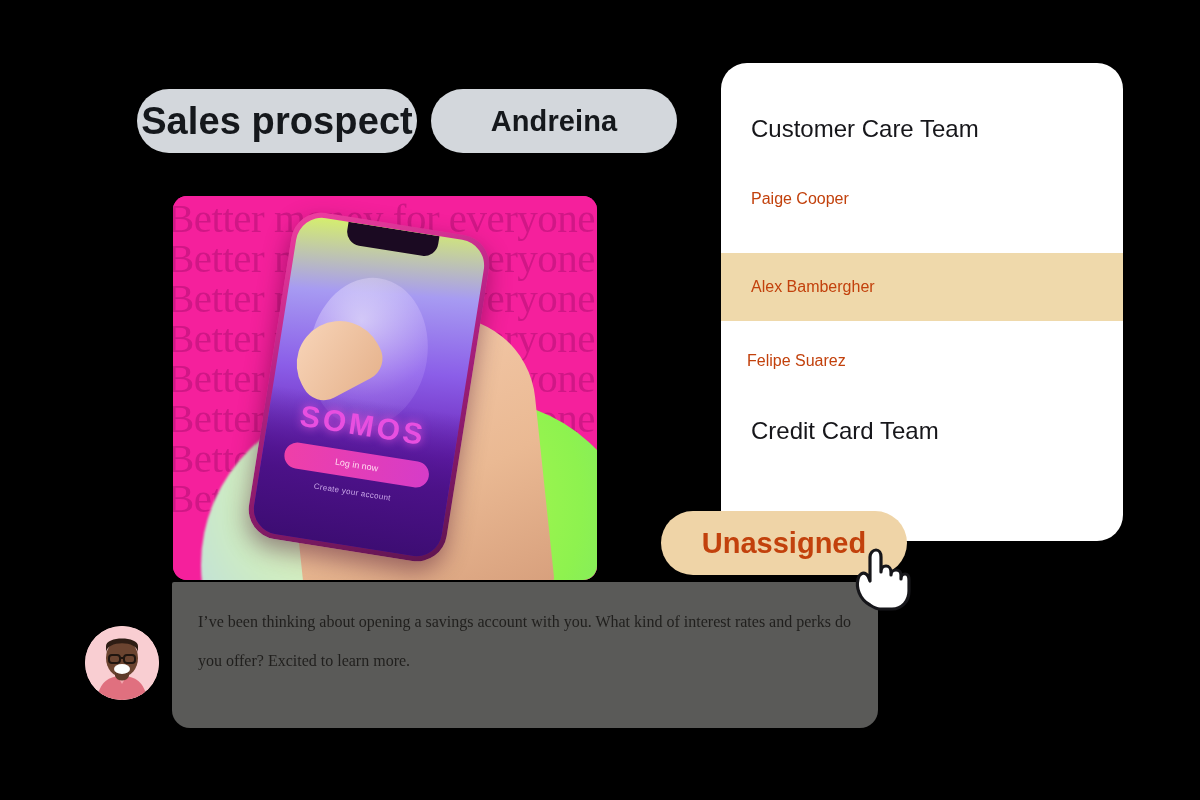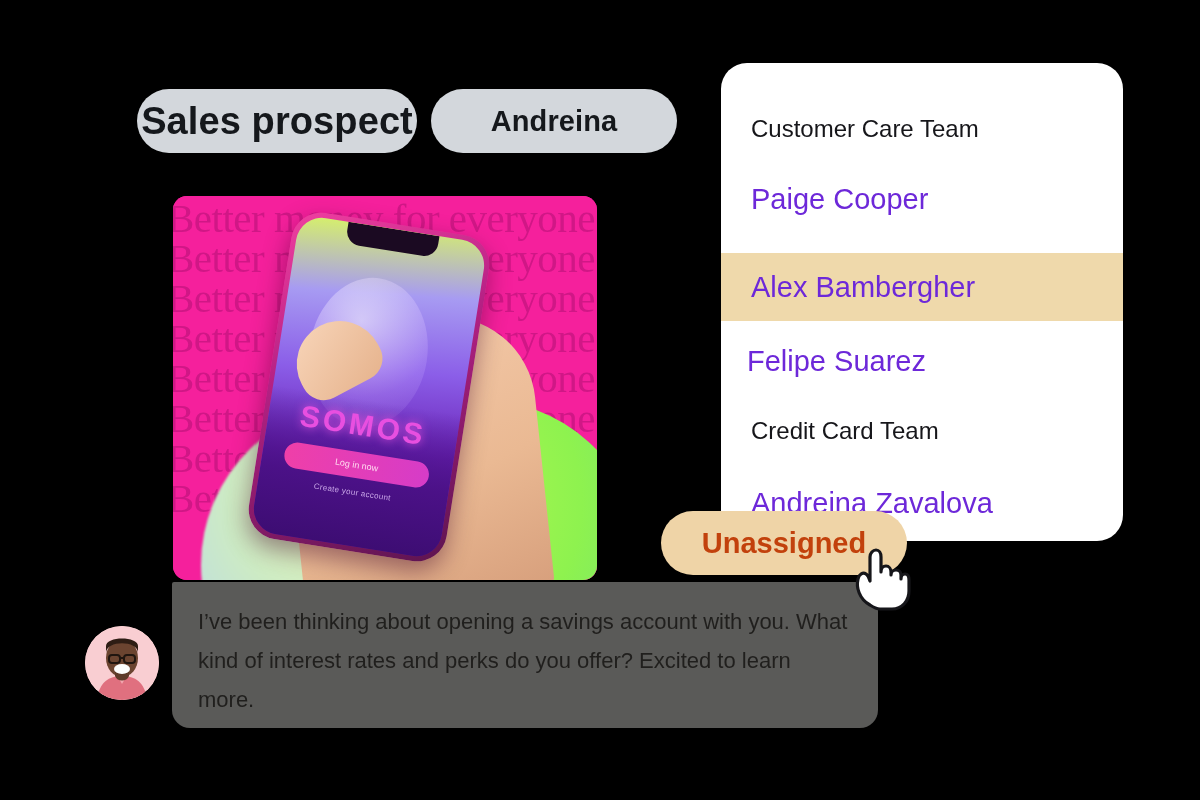--- a/index.html
+++ b/index.html
@@ -38,41 +38,41 @@
   #cursor{position:absolute;left:846px;top:541px;width:70px;height:70px;z-index:45;pointer-events:none;}
 
   
   #assignee-card{
     position:absolute;left:721px;top:63px;width:402px;height:478px;
     background:#ffffff;border-radius:26px;overflow:hidden;z-index:30;
   }
   .menu-row{
     height:68px;display:flex;align-items:center;
     padding-left:30px;box-sizing:border-box;
-    color:#6d28d9;font-size:29px;
+    color:#c2410c;font-size:16px;
   }
   .menu-row.group{font-weight:normal;font-size:24px;color:#16161a;}
   .menu-row.person{font-weight:normal;}
   .menu-row.selected{background:#efd9ab;}
   #row-customer-care{margin-top:32px;}
   #row-paige{margin-top:2px;}
   #row-alex{margin-top:20px;}
   #row-felipe{margin-top:6px;padding-left:26px;}
   #row-credit{margin-top:2px;}
   #row-andreina{margin-top:4px;}
 
   
   #message-bubble{
     position:absolute;left:172px;top:582px;width:706px;height:146px;
     background:#5a5a58;border-radius:2px 2px 18px 18px;
     box-sizing:border-box;padding:20px 26px 0 26px;z-index:20;
   }
   #message-text{
-    color:#201f1d;font-size:22px;line-height:39px;
-    font-family:Liberation Sans, sans-serif;
+    color:#201f1d;font-size:16px;line-height:39px;
+    font-family:Liberation Serif, serif;
   }
 
   
   #avatar{
     position:absolute;left:85px;top:626px;width:74px;height:74px;
     border-radius:50%;overflow:hidden;background:#f8cfd1;z-index:25;
   }
 
   
   #media-card{
@@ -223,21 +223,20 @@
     <div class="menu-row group" id="row-customer-care">Customer Care Team</div>
 
     <div class="menu-row person" id="row-paige">Paige Cooper</div>
 
     <div class="menu-row person selected" id="row-alex">Alex Bambergher</div>
 
     <div class="menu-row person" id="row-felipe">Felipe Suarez</div>
 
     <div class="menu-row group" id="row-credit">Credit Card Team</div>
 
-    <div class="menu-row person" id="row-andreina">Andreina Zavalova</div>
   </div>
 
   <div id="tag-unassigned">Unassigned</div>
 
   <div id="cursor">
     <svg viewBox="0 0 70 70" width="70" height="70">
       <path d="M24 64 C13 58 10 46 12 38 C13 33 17 31 20 33 C22 34 23 37 24 40 L24 16
                C24 12 27 9 30 9 C33 9 35 12 35 16 L35 31
                C35 28 37 25 40 25 C43 25 45 28 45 31 L45 34
                C45 31 47 29 50 29 C53 29 55 31 55 34 L55 38

